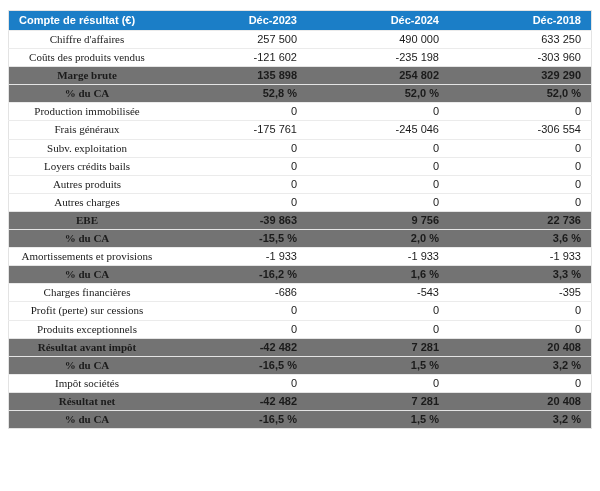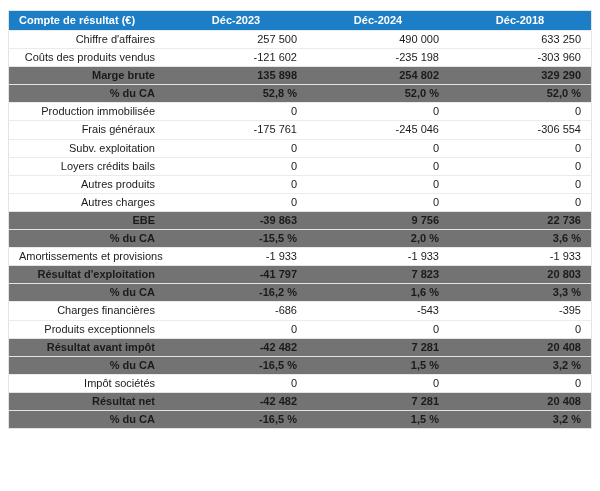--- a/index.html
+++ b/index.html
@@ -29,29 +29,29 @@
     background: #1b7ec7;
     color: #ffffff;
     font-weight: bold;
     font-size: 11px;
     padding: 4px 10px;
     line-height: 11px;
     border: none;
     white-space: nowrap;
   }
   thead th.label-col { text-align: left; }
-  thead th.num-col   { text-align: center; width: 122px; }
+  thead th.num-col   { text-align: right; width: 122px; }
   tbody td {
     padding: 3px 10px;
     line-height: 11.1px;
     border-top: 1px solid #ebebeb;
     white-space: nowrap;
     background: #ffffff;
   }
-  tbody td.label { text-align: right; overflow: hidden; }
+  tbody td.label { text-align: center; overflow: hidden; font-family: Liberation Serif, serif; }
   tbody td.num   { text-align: right; }
   tbody tr.em td {
     background: #737373;
     font-weight: bold;
     border-top: 1px solid #e4e4e4;
   }
 </style>
 </head>
 <body>
 
@@ -138,36 +138,36 @@
     <td class="num">2,0 %</td>
     <td class="num">3,6 %</td>
   </tr>
         <tr>
     <td class="label">Amortissements et provisions</td>
     <td class="num">-1 933</td>
     <td class="num">-1 933</td>
     <td class="num">-1 933</td>
   </tr>
         <tr class="em">
-    <td class="label">Résultat d'exploitation</td>
-    <td class="num">-41 797</td>
-    <td class="num">7 823</td>
-    <td class="num">20 803</td>
-  </tr>
-        <tr class="em">
     <td class="label">% du CA</td>
     <td class="num">-16,2 %</td>
     <td class="num">1,6 %</td>
     <td class="num">3,3 %</td>
   </tr>
         <tr>
     <td class="label">Charges financières</td>
     <td class="num">-686</td>
     <td class="num">-543</td>
     <td class="num">-395</td>
+  </tr>
+        <tr>
+    <td class="label">Profit (perte) sur cessions</td>
+    <td class="num">0</td>
+    <td class="num">0</td>
+    <td class="num">0</td>
   </tr>
         <tr>
     <td class="label">Produits exceptionnels</td>
     <td class="num">0</td>
     <td class="num">0</td>
     <td class="num">0</td>
   </tr>
         <tr class="em">
     <td class="label">Résultat avant impôt</td>
     <td class="num">-42 482</td>

